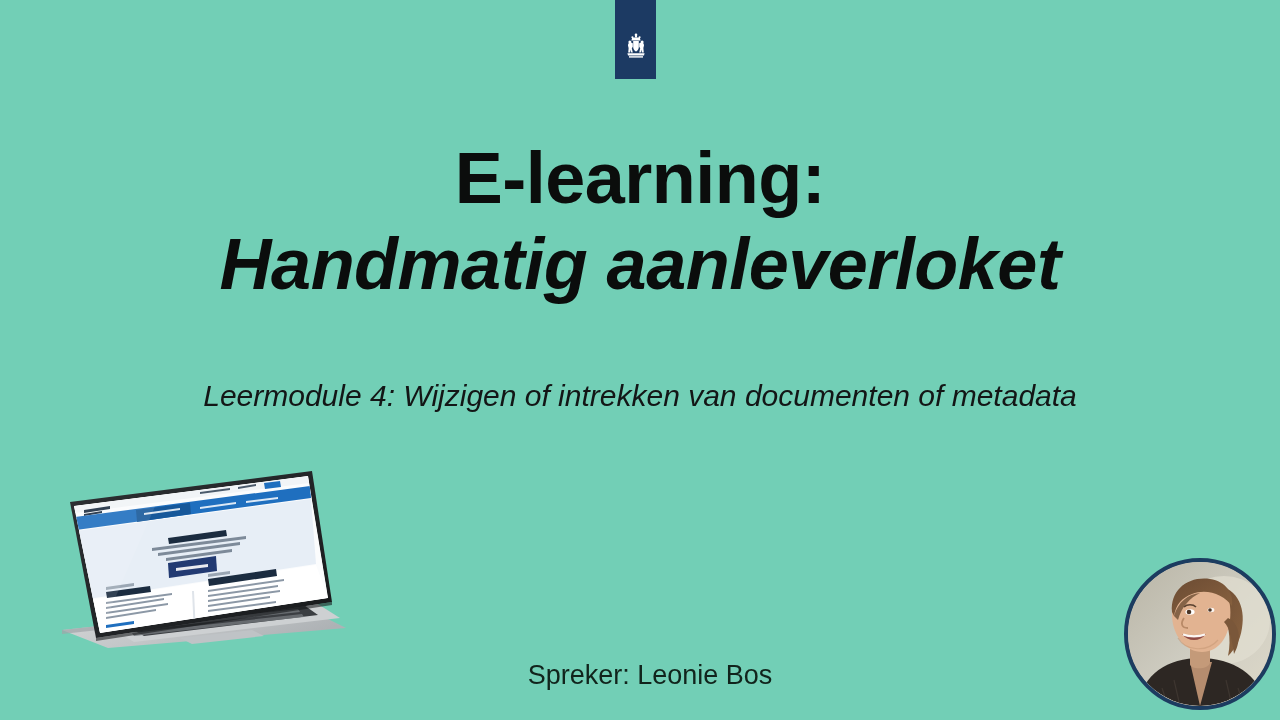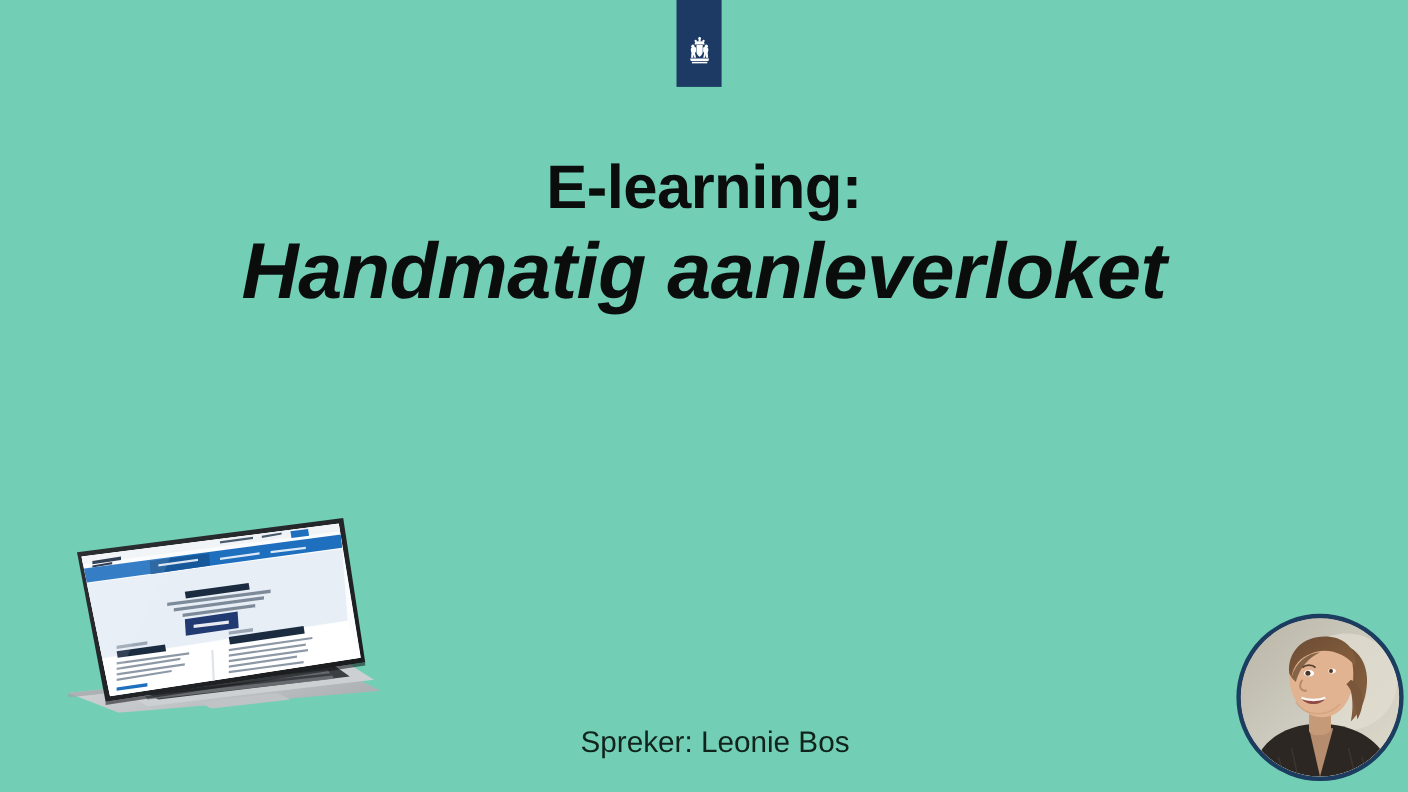--- a/index.html
+++ b/index.html
@@ -49,21 +49,21 @@
     width: 1280px;
     text-align: center;
   }
   .title-line {
     font-family: "Liberation Sans", "DejaVu Sans", sans-serif;
     font-weight: 700;
     color: #0b0d0c;
     letter-spacing: -0.5px;
     line-height: 1.06;
   }
-  .title-line-1 { font-size: 56px; }
+  .title-line-1 { font-size: 72px; }
   .title-line-2 { font-size: 72px; margin-top: 10px; font-style: italic; }
 
   .subtitle {
     position: absolute;
     left: 0;
     top: 378px;
     width: 1280px;
     text-align: center;
     font-family: "Liberation Sans", "DejaVu Sans", sans-serif;
     font-style: italic;
@@ -137,20 +137,21 @@
       <path d="M4.4 21.2 L21.6 21.2 L21.0 23.4 L5.0 23.4 Z" fill="#ffffff"></path>
       <rect x="6.0" y="24.2" width="14" height="1.4" fill="#ffffff"></rect>
     </svg>
   </div>
 
   <div class="title-block">
     <div class="title-line title-line-1">E-learning:</div>
     <div class="title-line title-line-2">Handmatig aanleverloket</div>
   </div>
 
+  <div class="subtitle">Leermodule 4: Wijzigen of intrekken van documenten of metadata</div>
 
   <div class="laptop">
     <svg width="310" height="196" viewBox="0 0 310 196" aria-hidden="true">
       <defs>
         <linearGradient id="baseGrad" x1="0" y1="0" x2="1" y2="0.4">
           <stop offset="0%" stop-color="#d6d8d9"></stop>
           <stop offset="55%" stop-color="#c2c5c7"></stop>
           <stop offset="100%" stop-color="#aeb2b5"></stop>
         </linearGradient>
         <linearGradient id="lidGrad" x1="0" y1="0" x2="1" y2="1">

